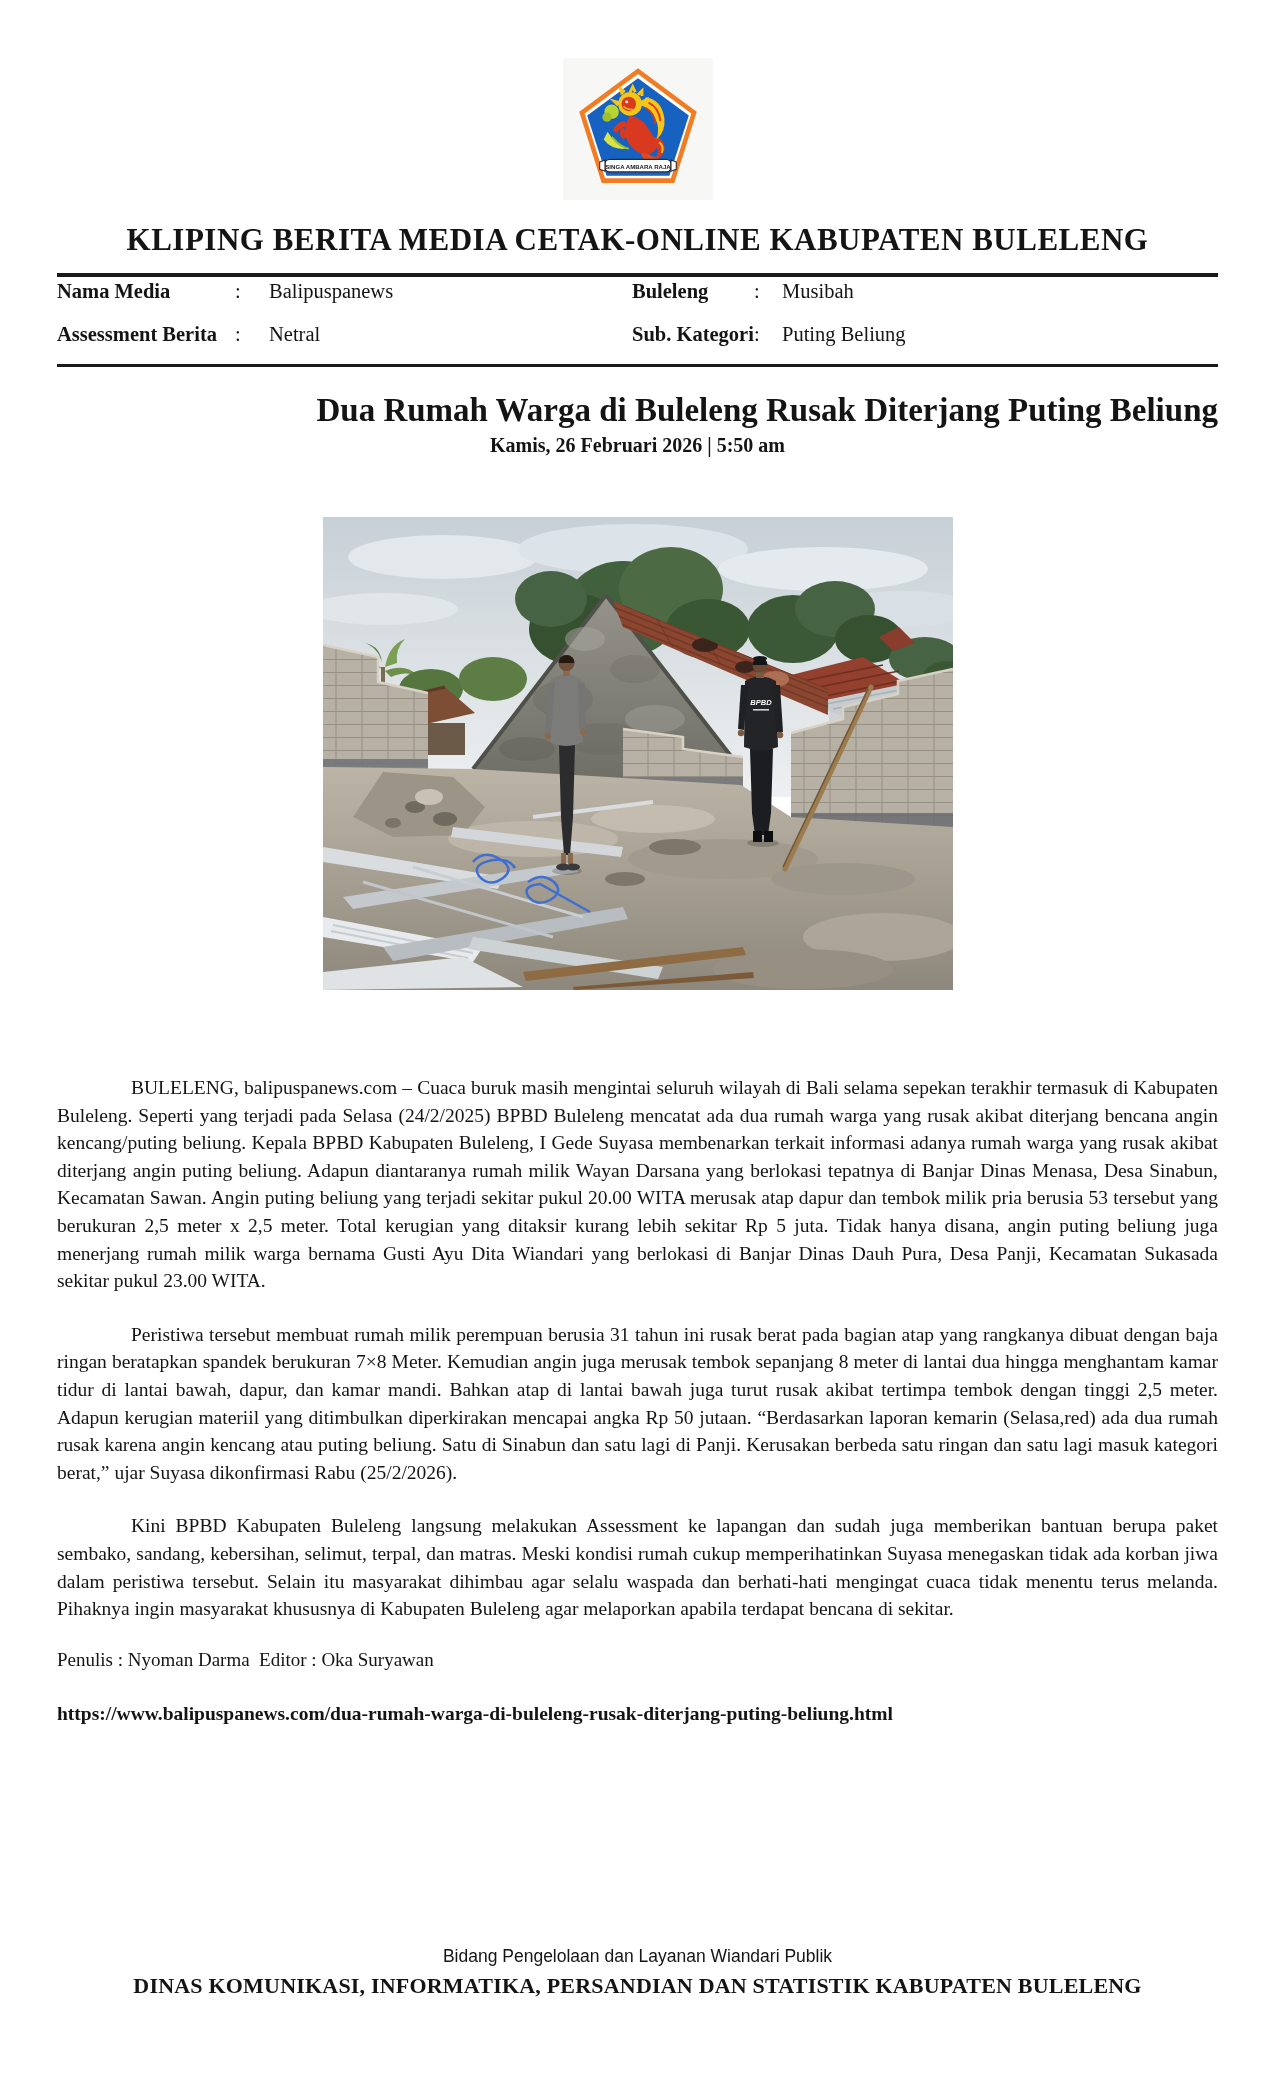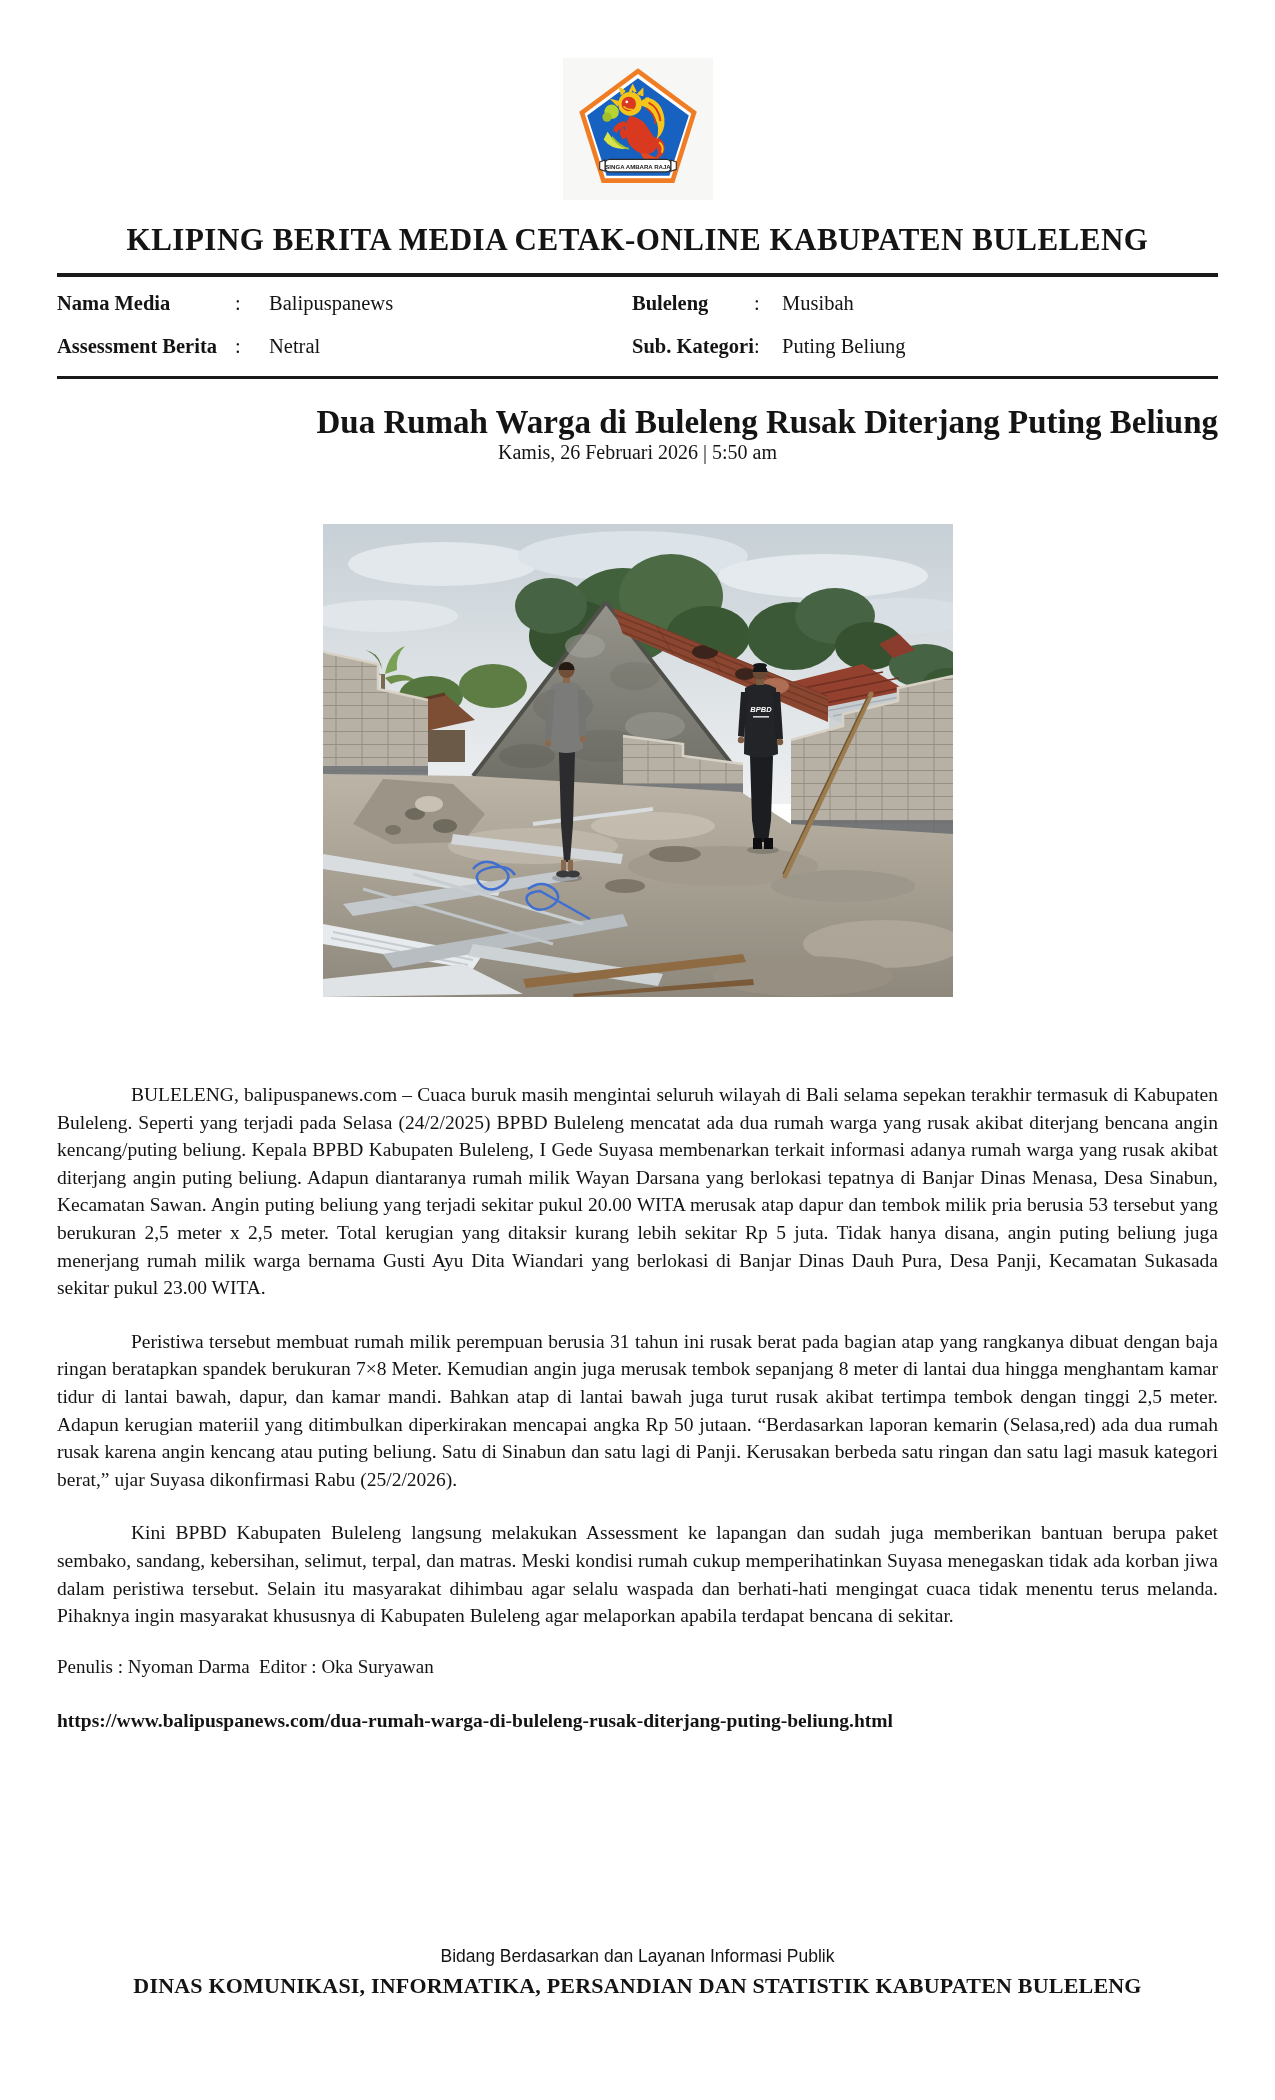--- a/index.html
+++ b/index.html
@@ -17,36 +17,36 @@
   
   .doc-title{
     margin:22px 0 0 0;text-align:center;font-size:31px;font-weight:bold;
     letter-spacing:.5px;line-height:36px;
   }
   .rule{border:none;background:#1a1a1a;margin:0;}
   .rule-thick{height:4px;margin-top:15px;}
   .rule-mid{height:3px;margin-top:17px;}
 
   
-  .meta{margin-top:13px;}
+  .meta{margin-top:1px;}
   .meta-row{display:flex;font-size:20.5px;line-height:26px;margin-bottom:17px;}
   .meta-cell-left{display:flex;width:575px;}
   .meta-cell-right{display:flex;flex:1;}
   .meta-label{font-weight:bold;}
   .meta-cell-left .meta-label{width:178px;}
   .meta-cell-right .meta-label{width:122px;}
   .meta-colon{width:12px;}
   .meta-value{margin-left:22px;}
   .meta-cell-right .meta-value{margin-left:16px;}
 
   
   .article-title{
     margin:24px 0 0 0;text-align:right;font-size:33px;font-weight:bold;line-height:38px;
   }
-  .article-date{text-align:center;font-size:20px;font-weight:normal;}
+  .article-date{margin-top:5px;text-align:center;font-size:20px;font-weight:bold;}
 
   
   .photo-wrap{margin-top:60px;display:flex;justify-content:center;font-style:italic;}
   .photo{width:630px;height:473px;display:block;}
 
   
   .body-text{margin-top:84px;}
   .para{
     font-size:19.5px;line-height:27.6px;text-align:justify;
     text-indent:74px;margin:0 0 26px 0;
@@ -305,15 +305,15 @@
     <p class="para">BULELENG, balipuspanews.com – Cuaca buruk masih mengintai seluruh wilayah di Bali selama sepekan terakhir termasuk di Kabupaten Buleleng. Seperti yang terjadi pada Selasa (24/2/2025) BPBD Buleleng mencatat ada dua rumah warga yang rusak akibat diterjang bencana angin kencang/puting beliung. Kepala BPBD Kabupaten Buleleng, I Gede Suyasa membenarkan terkait informasi adanya rumah warga yang rusak akibat diterjang angin puting beliung. Adapun diantaranya rumah milik Wayan Darsana yang berlokasi tepatnya di Banjar Dinas Menasa, Desa Sinabun, Kecamatan Sawan. Angin puting beliung yang terjadi sekitar pukul 20.00 WITA merusak atap dapur dan tembok milik pria berusia 53 tersebut yang berukuran 2,5 meter x 2,5 meter. Total kerugian yang ditaksir kurang lebih sekitar Rp 5 juta. Tidak hanya disana, angin puting beliung juga menerjang rumah milik warga bernama Gusti Ayu Dita Wiandari yang berlokasi di Banjar Dinas Dauh Pura, Desa Panji, Kecamatan Sukasada sekitar pukul 23.00 WITA.</p>
     <p class="para">Peristiwa tersebut membuat rumah milik perempuan berusia 31 tahun ini rusak berat pada bagian atap yang rangkanya dibuat dengan baja ringan beratapkan spandek berukuran 7×8 Meter. Kemudian angin juga merusak tembok sepanjang 8 meter di lantai dua hingga menghantam kamar tidur di lantai bawah, dapur, dan kamar mandi. Bahkan atap di lantai bawah juga turut rusak akibat tertimpa tembok dengan tinggi 2,5 meter. Adapun kerugian materiil yang ditimbulkan diperkirakan mencapai angka Rp 50 jutaan. “Berdasarkan laporan kemarin (Selasa,red) ada dua rumah rusak karena angin kencang atau puting beliung. Satu di Sinabun dan satu lagi di Panji. Kerusakan berbeda satu ringan dan satu lagi masuk kategori berat,” ujar Suyasa dikonfirmasi Rabu (25/2/2026).</p>
     <p class="para">Kini BPBD Kabupaten Buleleng langsung melakukan Assessment ke lapangan dan sudah juga memberikan bantuan berupa paket sembako, sandang, kebersihan, selimut, terpal, dan matras. Meski kondisi rumah cukup memperihatinkan Suyasa menegaskan tidak ada korban jiwa dalam peristiwa tersebut. Selain itu masyarakat dihimbau agar selalu waspada dan berhati-hati mengingat cuaca tidak menentu terus melanda. Pihaknya ingin masyarakat khususnya di Kabupaten Buleleng agar melaporkan apabila terdapat bencana di sekitar.</p>
     <div class="byline">Penulis : Nyoman Darma  Editor : Oka Suryawan</div>
     <div class="url-line">https://www.balipuspanews.com/dua-rumah-warga-di-buleleng-rusak-diterjang-puting-beliung.html</div>
   </div>
 
 </div>
 
 <div class="footer">
-  <div class="footer-line1">Bidang Berdasarkan dan Layanan Informasi Publik</div>
+  <div class="footer-line1">Bidang Pengelolaan dan Layanan Wiandari Publik</div>
   <div class="footer-line2">DINAS KOMUNIKASI, INFORMATIKA, PERSANDIAN DAN STATISTIK KABUPATEN BULELENG</div>
 </div>
 
 </body></html>

